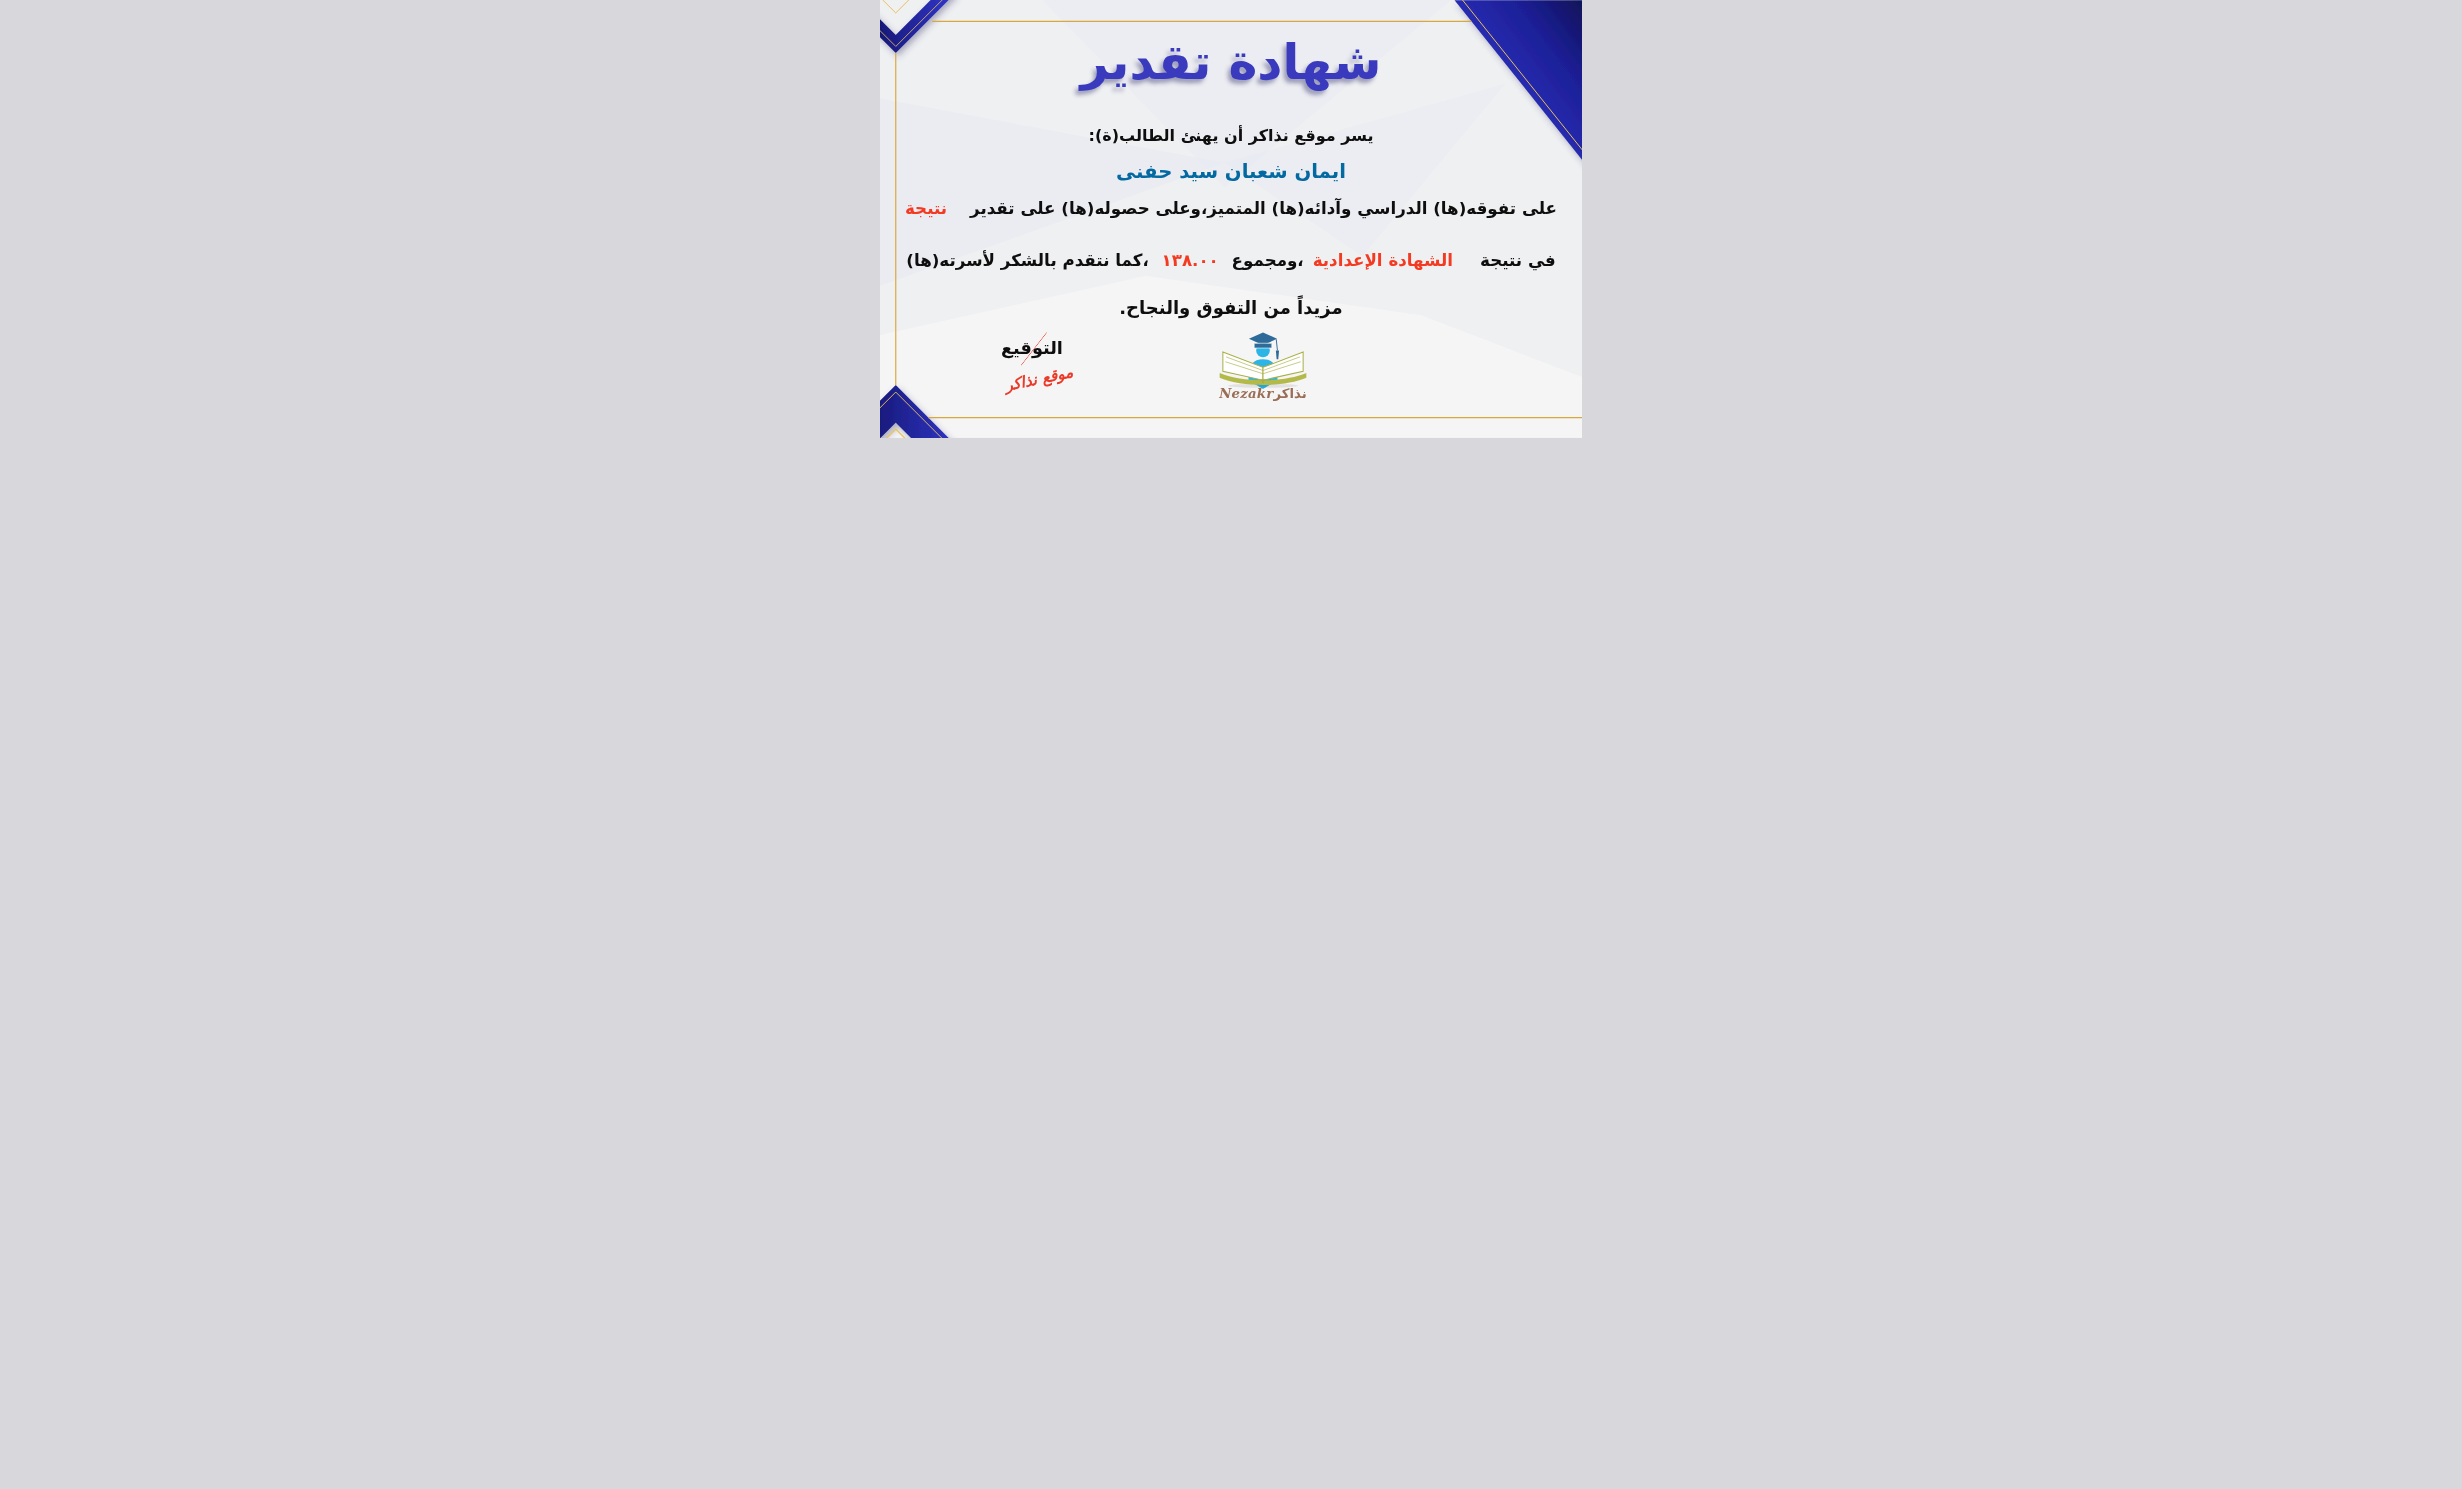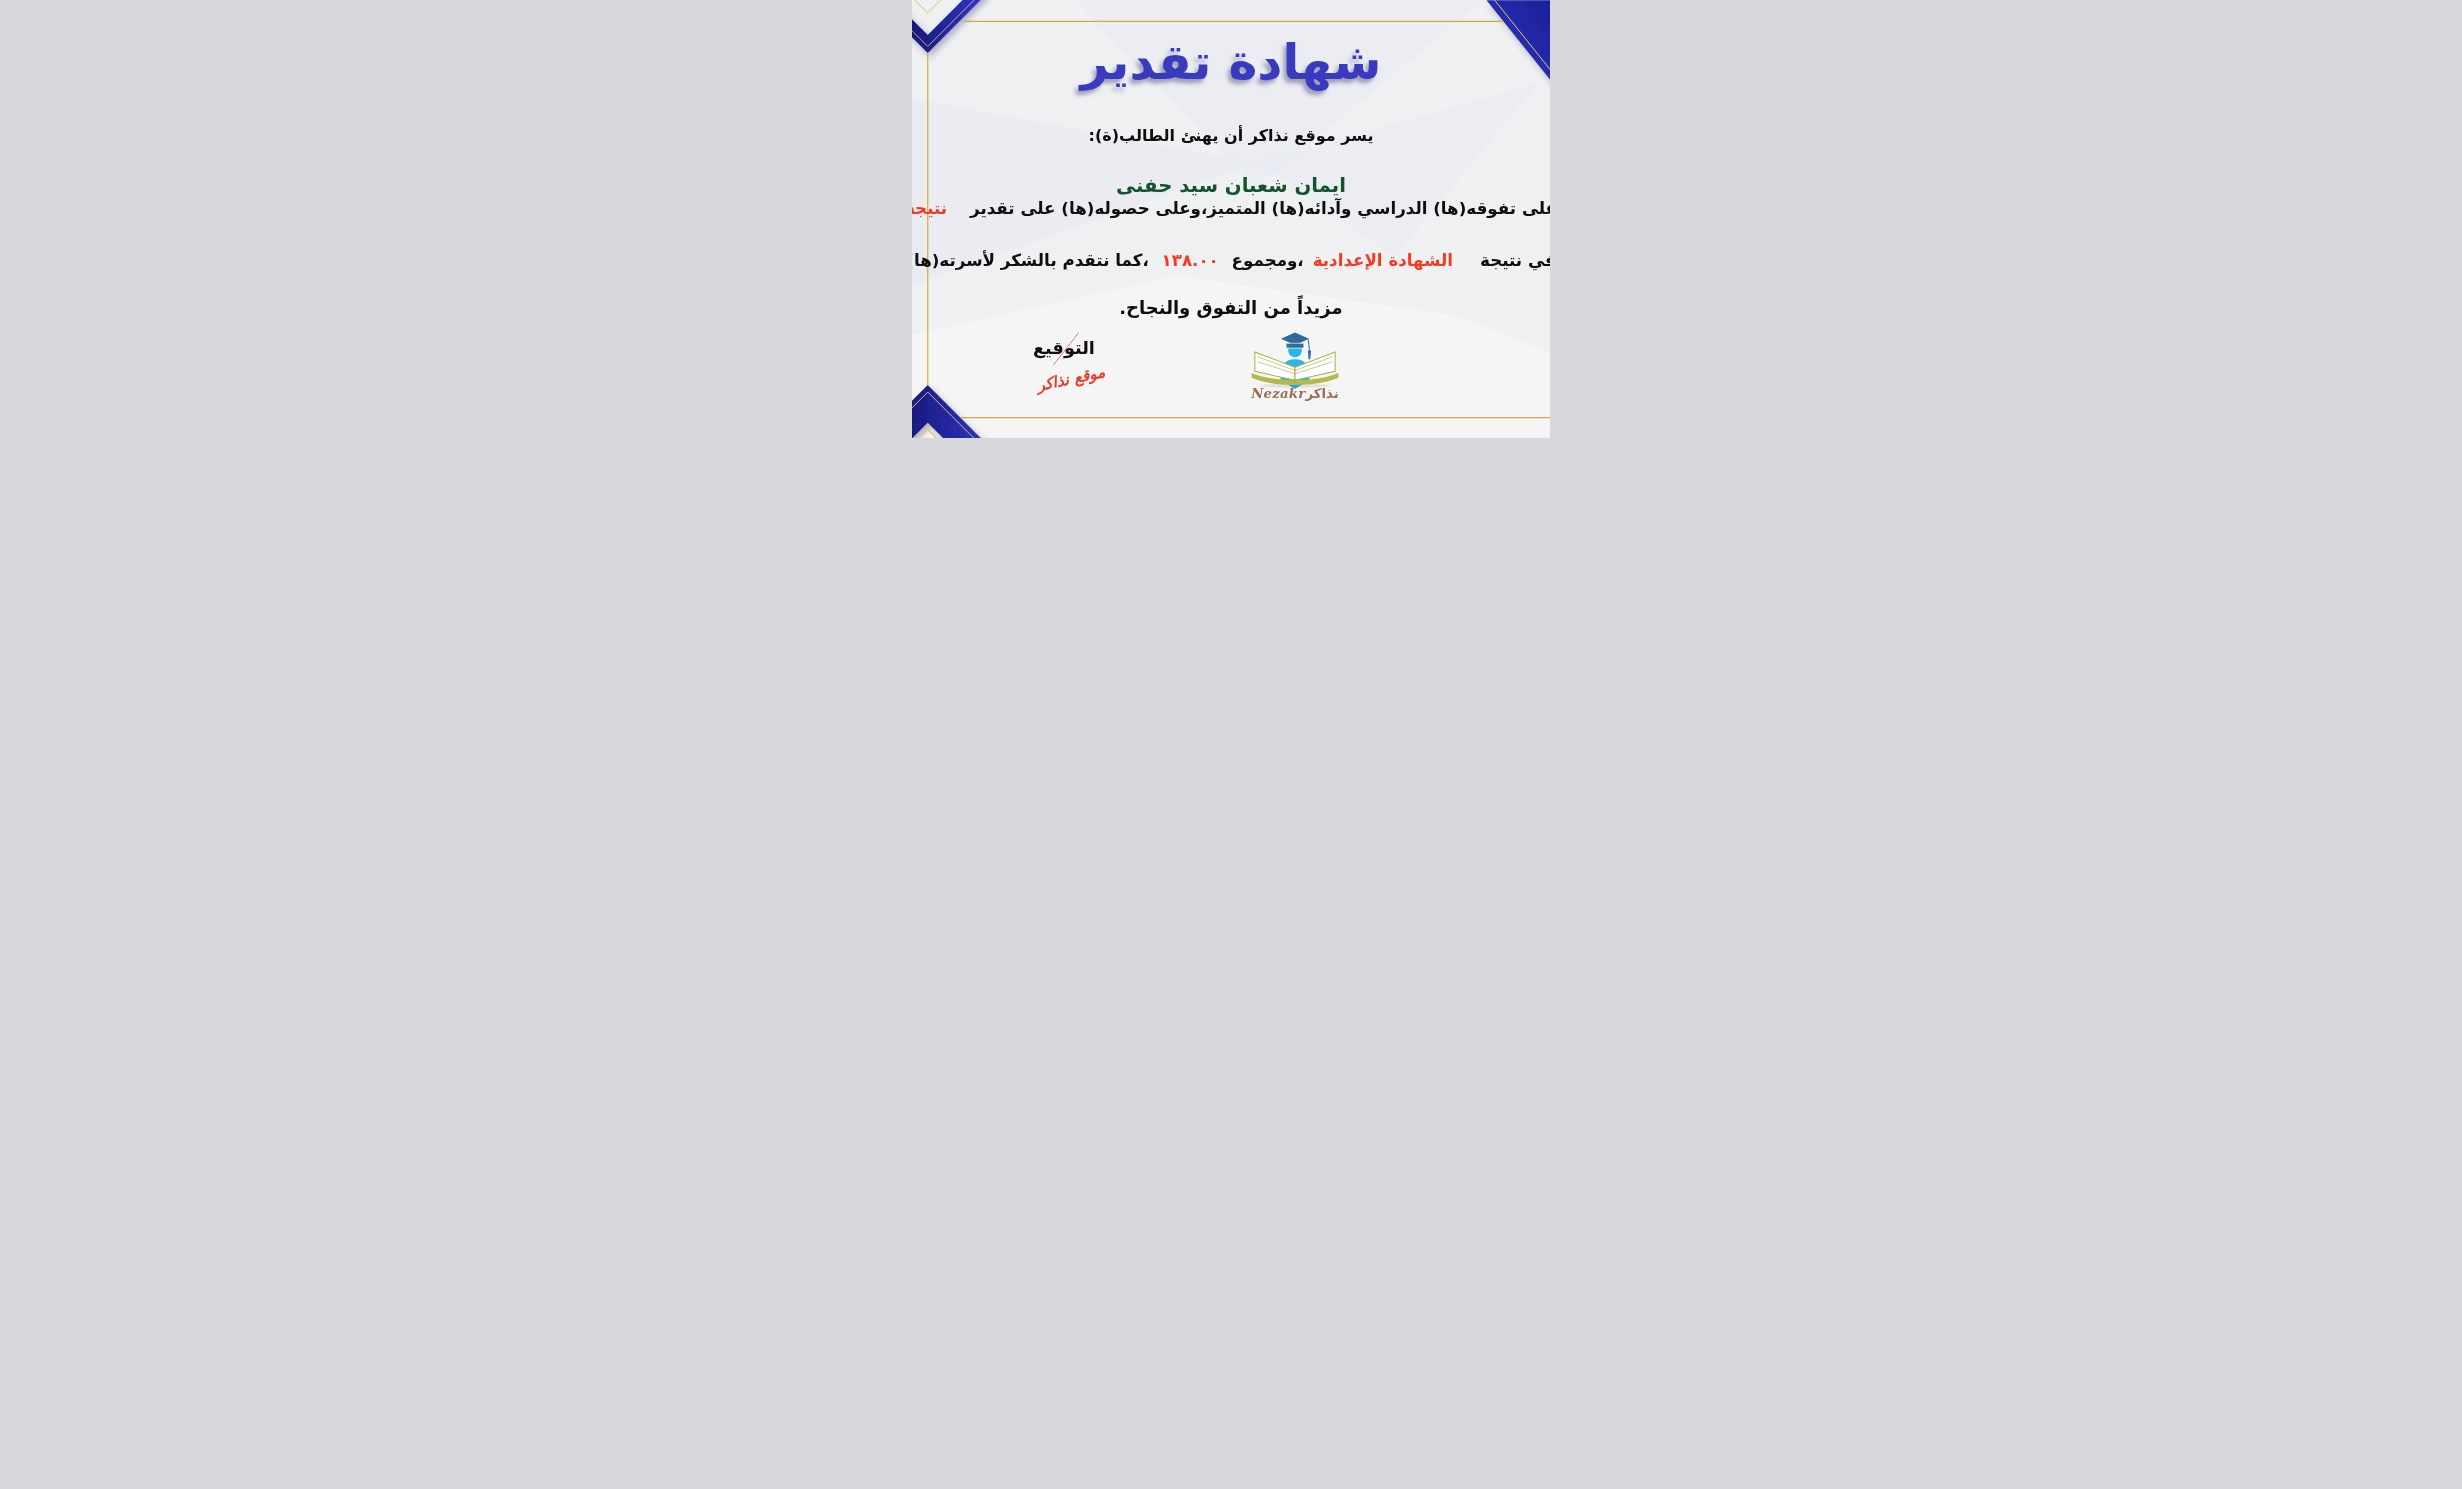--- a/index.html
+++ b/index.html
@@ -1,34 +1,34 @@
 <!DOCTYPE html>
 <html style="font-size:7.9px"><head>
 <meta charset="utf-8">
 <style>
   html,body{margin:0;padding:0;background:#d8d8dc;}
   .stage{
-    position:relative;width:638px;height:438px;margin:0 auto;
+    position:relative;width:702px;height:438px;margin:0 auto;
     background:#eff0f2;overflow:hidden;
     font-family:"DejaVu Sans",sans-serif;
   }
   .deco{position:absolute;inset:0;width:772px;height:438px;display:block;}
   
   .line{
     position:absolute;left:29.5px;right:29.5px;direction:rtl;
     display:flex;justify-content:center;align-items:baseline;
     font-weight:bold;color:#0e0e0e;line-height:1.45;white-space:nowrap;
   }
   .page-title{
     position:absolute;left:0;right:0;top:25.6px;text-align:center;direction:rtl;
     font-size:49px;font-weight:bold;color:#3a3abf;line-height:1.5;
     text-shadow:-3px 3.9px 4.4px rgba(55,55,110,0.45);
   }
   .l-intro{top:124px;font-size:16px;text-align:right;}
-  .l-name {top:172px;font-size:19.7px;color:#14532d;justify-content:center;text-align:center;}
+  .l-name {top:158px;font-size:19.7px;color:#0369a1;justify-content:center;text-align:center;}
   .l-ach  {top:196px;font-size:16.7px;}
   .l-res  {top:228px;font-size:16.7px;}
   .l-thx  {top:262px;font-size:16.7px;}
   .l-wish {top:295px;font-size:18px;}
   .red{color:#f43b22;}
   .g65{margin-left:23px;} .g55{margin-left:27px;} .g42{margin-left:9px;} .g26{margin-left:12.8px;margin-top:20px;}
   
   .sig-label{
     position:absolute;left:121px;top:338px;direction:rtl;
     font-size:17.7px;font-weight:bold;color:#0e0e0e;

